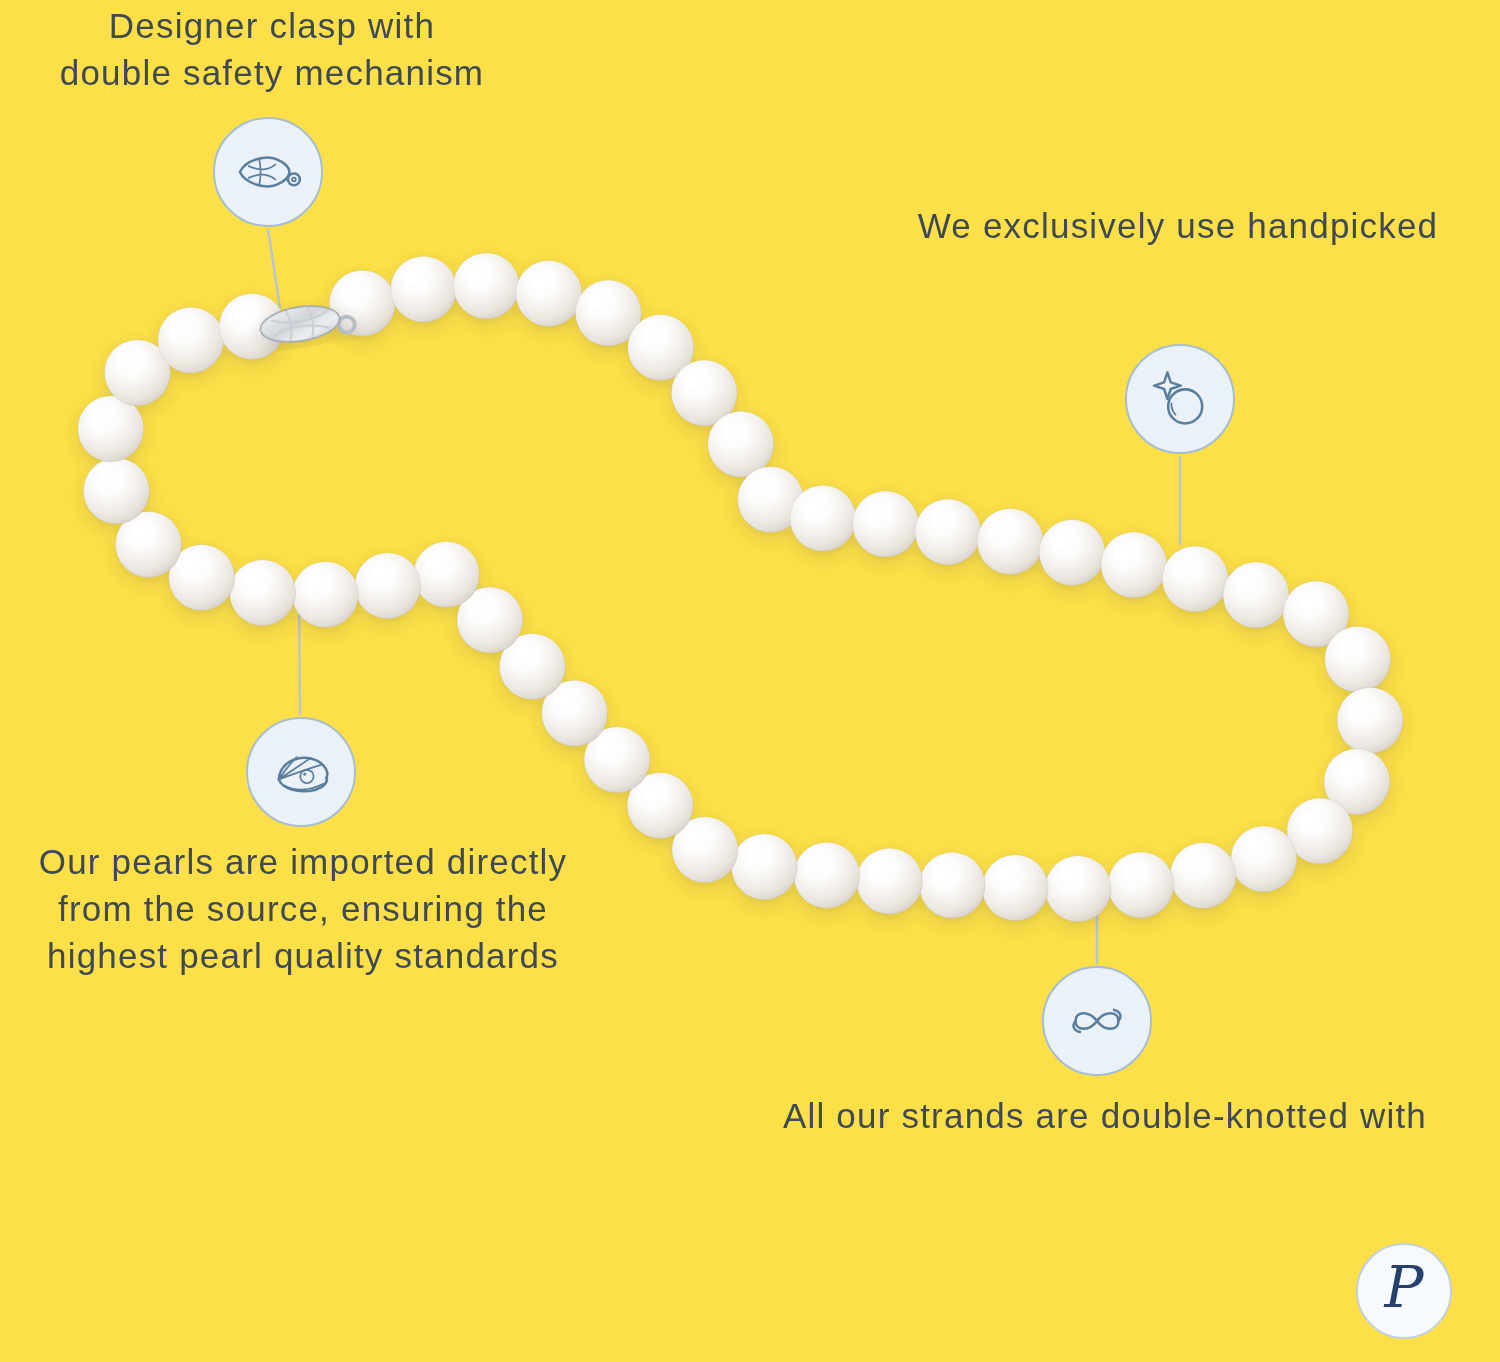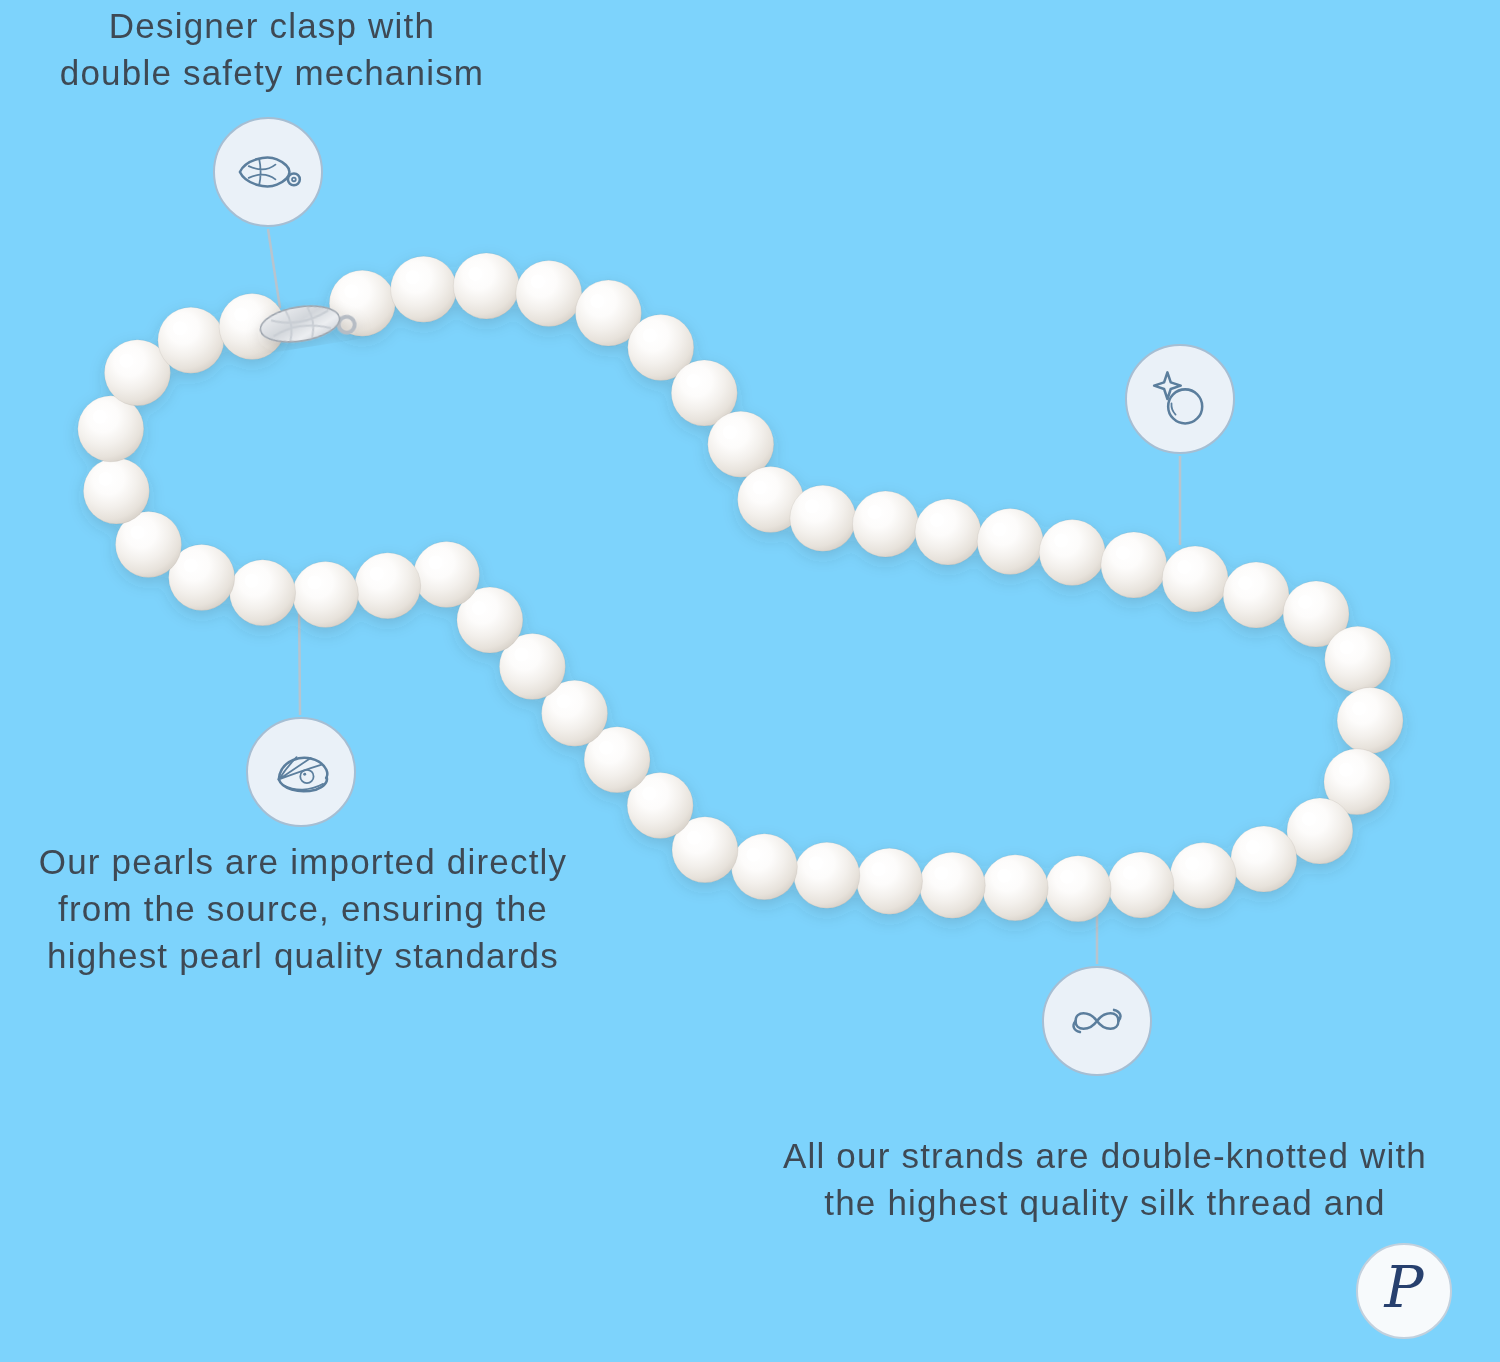--- a/index.html
+++ b/index.html
@@ -1,29 +1,29 @@
 <!DOCTYPE html>
 <html style="--text: #3e4954; --icon-stroke: #5b7e9d; --icon-circle-fill: #eaf1f8; --icon-circle-border: #a6bed3; --connector: #b8c4ce; --logo-letter: #27406e; --pearl-shade: #cdc6bd;"><head>
 <meta charset="utf-8">
 <style>
   html,body{margin:0;padding:0;background:#ffffff;}
   .stage{
-    position:relative;width:1500px;height:1362px;background:#7dd3fc;overflow:hidden;
+    position:relative;width:1500px;height:1362px;background:#fde047;overflow:hidden;
     font-family:"Liberation Sans",sans-serif;color:var(--text,#3e4954);
   }
   .scene{position:absolute;left:0;top:0;width:1500px;height:1362px;}
   .callout-text{
     position:absolute;text-align:center;font-size:35px;letter-spacing:1.2px;
     line-height:47px;font-weight:400;color:var(--text,#3e4954);
   }
   .callout-text span{display:block;}
   .text-clasp{left:12px;top:2px;width:520px;}
   .text-luster{left:868px;top:202px;width:620px;}
   .text-source{left:-10px;top:838px;width:626px;}
-  .text-knot{left:725px;top:1132px;width:760px;text-align:center;}
+  .text-knot{left:725px;top:1092px;width:760px;text-align:center;}
   .icon-circle{
     position:absolute;width:110px;height:110px;border-radius:50%;
     background:var(--icon-circle-fill,#eaf1f8);
     border:2px solid var(--icon-circle-border,#a6bed3);
     display:flex;align-items:center;justify-content:center;box-sizing:border-box;
   }
   .icon-circle svg{width:74px;height:74px;}
   .icon-clasp{left:213px;top:117px;}
   .icon-luster{left:1125px;top:344px;}
   .icon-source{left:246px;top:717px;}
@@ -200,20 +200,21 @@
   <div class="icon-circle icon-clasp">
     <svg viewBox="0 0 100 100">
       <path class="ic" d="M 12 50 C 20 33, 48 27, 62 33 C 74 38, 79 45, 79 50 C 79 55, 74 62, 62 67 C 48 73, 20 67, 12 50 Z"></path>
       <path class="ic-thin" d="M 24 42 Q 45 52 60 40 M 24 58 Q 45 48 60 60 M 38 32 Q 42 50 38 68"></path>
       <circle class="ic" cx="85" cy="60" r="8"></circle>
       <circle class="ic-thin" cx="85" cy="60" r="2.5"></circle>
     </svg>
   </div>
 
   <div class="callout-text text-luster">
+    <span>We exclusively use handpicked</span>
   </div>
   <div class="icon-circle icon-luster">
     <svg viewBox="0 0 100 100">
       <circle class="ic" cx="57" cy="60" r="23"></circle>
       <path class="ic-thin" d="M 44 71 A 19 19 0 0 1 38.5 56"></path>
       <path class="ic ic-mask" d="M 33 14 L 37.5 27.5 L 51 32 L 37.5 36.5 L 33 50 L 28.5 36.5 L 15 32 L 28.5 27.5 Z"></path>
     </svg>
   </div>
 
   <div class="icon-circle icon-source">
@@ -234,20 +235,19 @@
 
   <div class="icon-circle icon-knot">
     <svg viewBox="0 0 100 100">
       <path class="ic" d="M 50 50 C 40 36, 21 36, 21 50 C 21 64, 40 64, 50 50 C 60 36, 79 36, 79 50 C 79 64, 60 64, 50 50"></path>
       <path class="ic" d="M 21 50 C 16 56, 18 63, 27 65"></path>
       <path class="ic" d="M 79 50 C 84 44, 82 37, 73 35"></path>
     </svg>
   </div>
   <div class="callout-text text-knot">
     <span>All our strands are double-knotted with</span>
-    <span>the highest quality silk thread and</span>
   </div>
 
   <div class="logo">
     <span class="logo-letter">P</span>
   </div>
 
 </div>
 
 </body></html>

